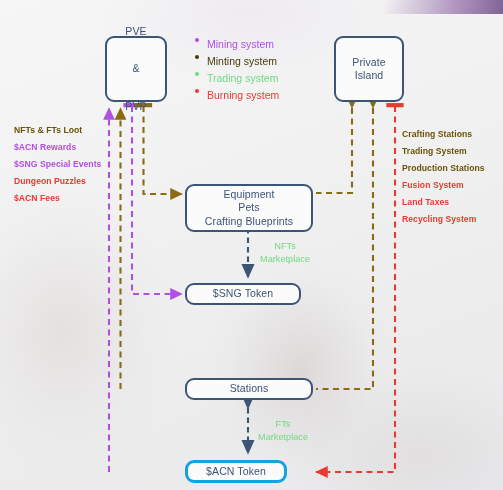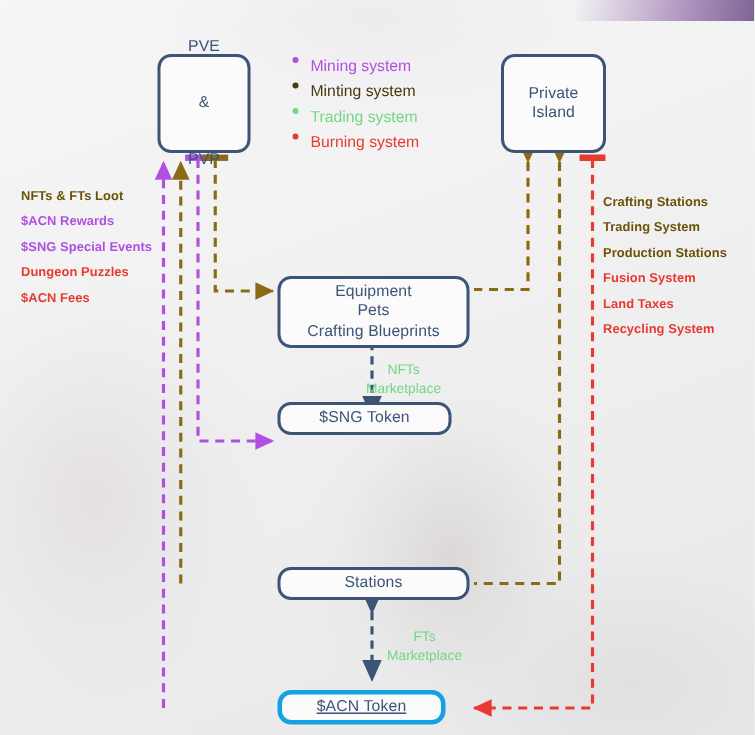--- a/index.html
+++ b/index.html
@@ -38,35 +38,35 @@
     line-height:13.5px;
     letter-spacing:.1px;
     z-index:3;
   }
   .node.cyan{border-color:#14a3e0;border-width:3px;}
   .node .ln{display:block;white-space:nowrap;}
 
   #node-pvepvp{left:105px;top:36px;width:62px;height:66px;gap:24px;}
   #node-island{left:334px;top:36px;width:70px;height:66px;}
   #node-equipment{left:185px;top:184px;width:128px;height:48px;}
-  #node-sng{left:185px;top:268px;width:116px;height:22px;justify-content:center;}
+  #node-sng{left:185px;top:283px;width:116px;height:22px;justify-content:center;}
   #node-resources{left:185px;top:378px;width:128px;height:22px;}
-  #node-acn{left:185px;top:460px;width:112px;height:23px;text-decoration:underline;}
+  #node-acn{left:185px;top:460px;width:102px;height:23px;}
 
   .legend{position:absolute;left:195px;top:38px;z-index:3;}
   .legend .row{display:flex;align-items:flex-start;height:17px;font-size:10.5px;white-space:nowrap;}
   .legend .dot{width:4px;height:4px;border-radius:50%;margin-right:8px;flex:0 0 auto;}
 
   .sidelabels{position:absolute;z-index:3;}
   .sidelabels .row{font-size:8.6px;font-weight:bold;height:17px;line-height:17px;white-space:nowrap;letter-spacing:.05px;}
   #labels-left{left:14px;top:122px;}
   #labels-right{left:402px;top:126px;}
 
   .mkt{position:absolute;z-index:3;text-align:center;font-size:9.2px;line-height:12.5px;color:#72d882;white-space:nowrap;}
-  #mkt-nfts{left:244px;top:240px;}
+  #mkt-nfts{left:260px;top:240px;}
   #mkt-fts{left:258px;top:418px;}
   .mkt .ln{display:block;}
 </style>
 </head>
 <body>
 
 <div id="stage">
 
   <svg id="wires" viewBox="0 0 503 490">
     <defs>

